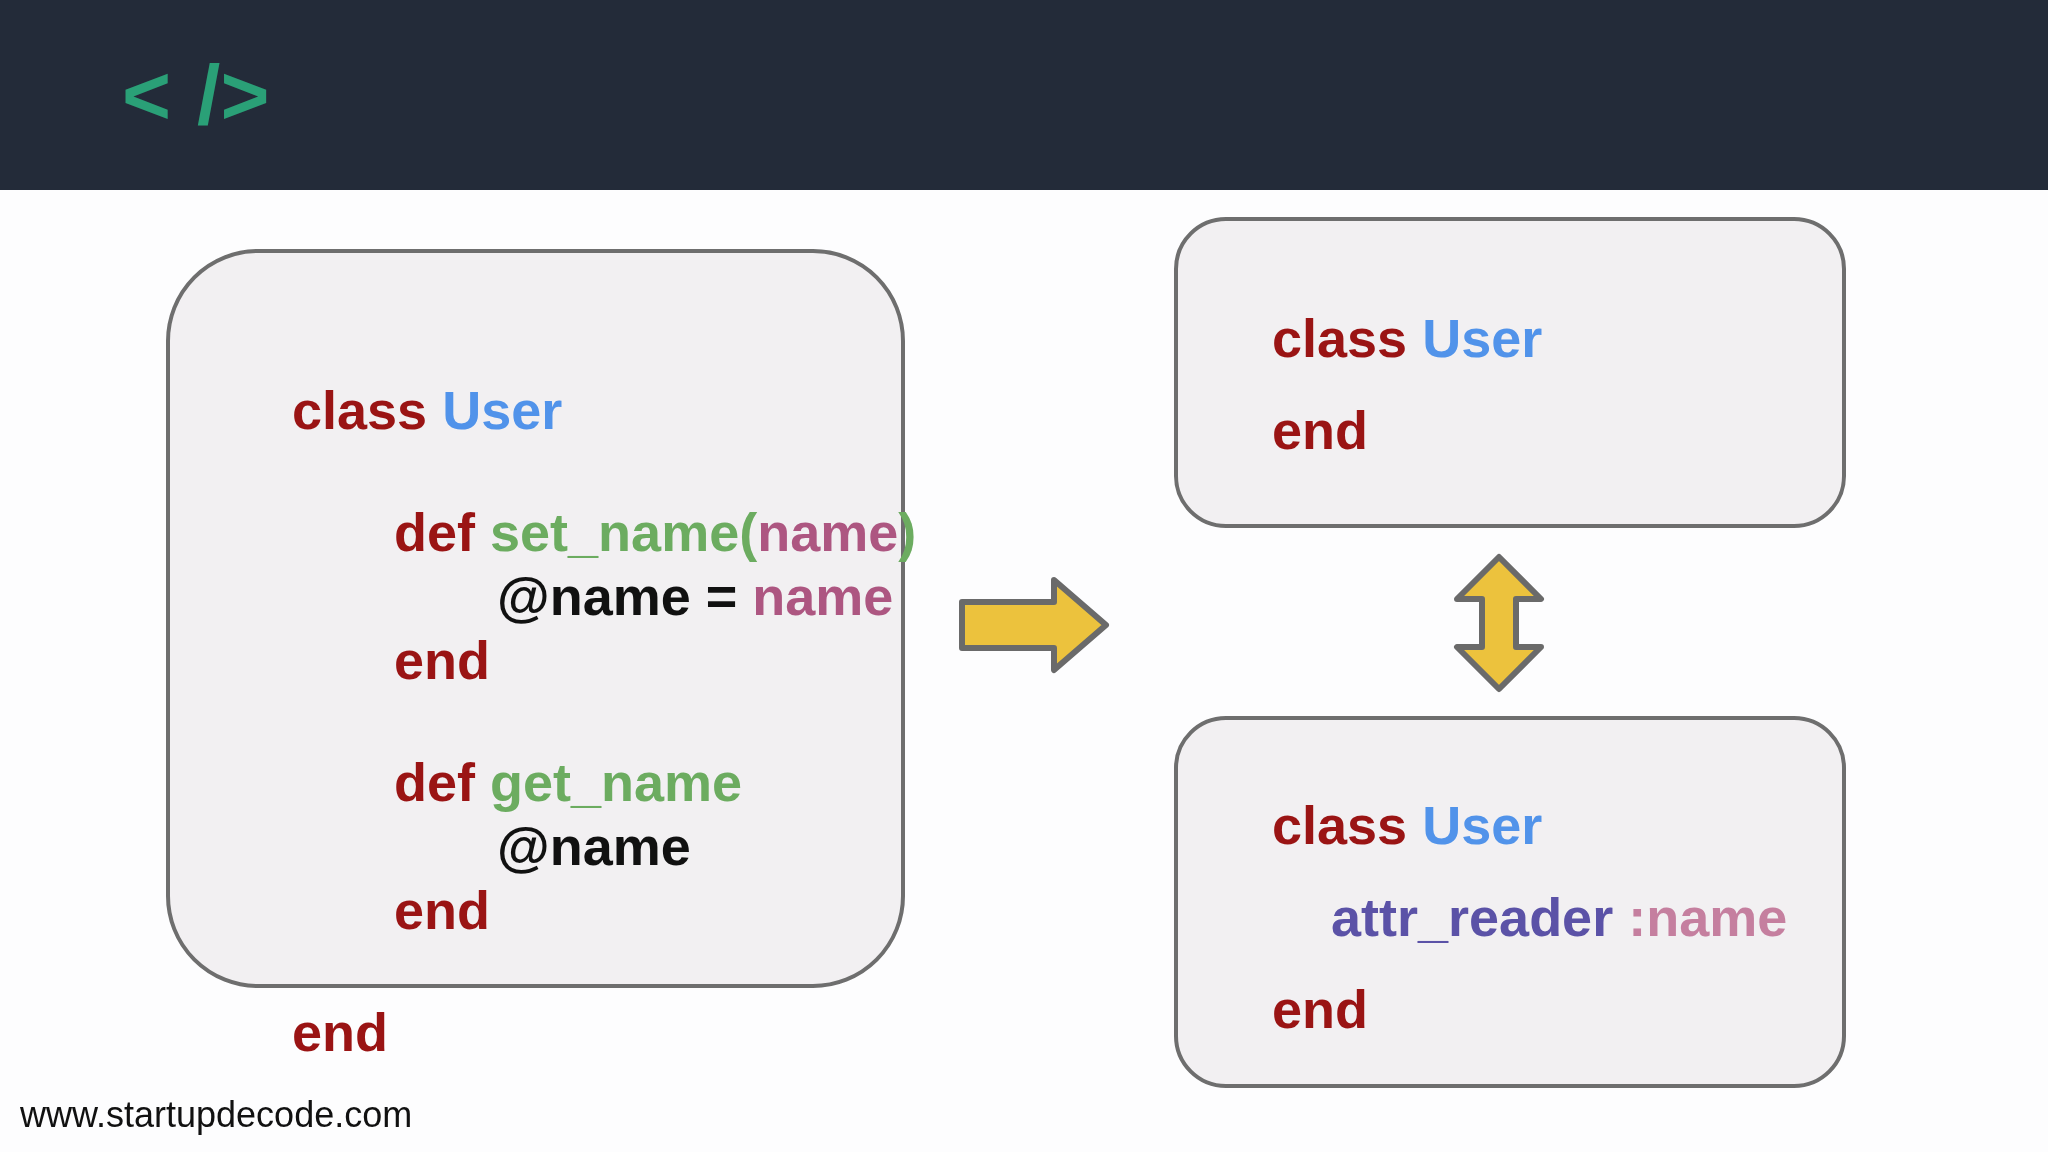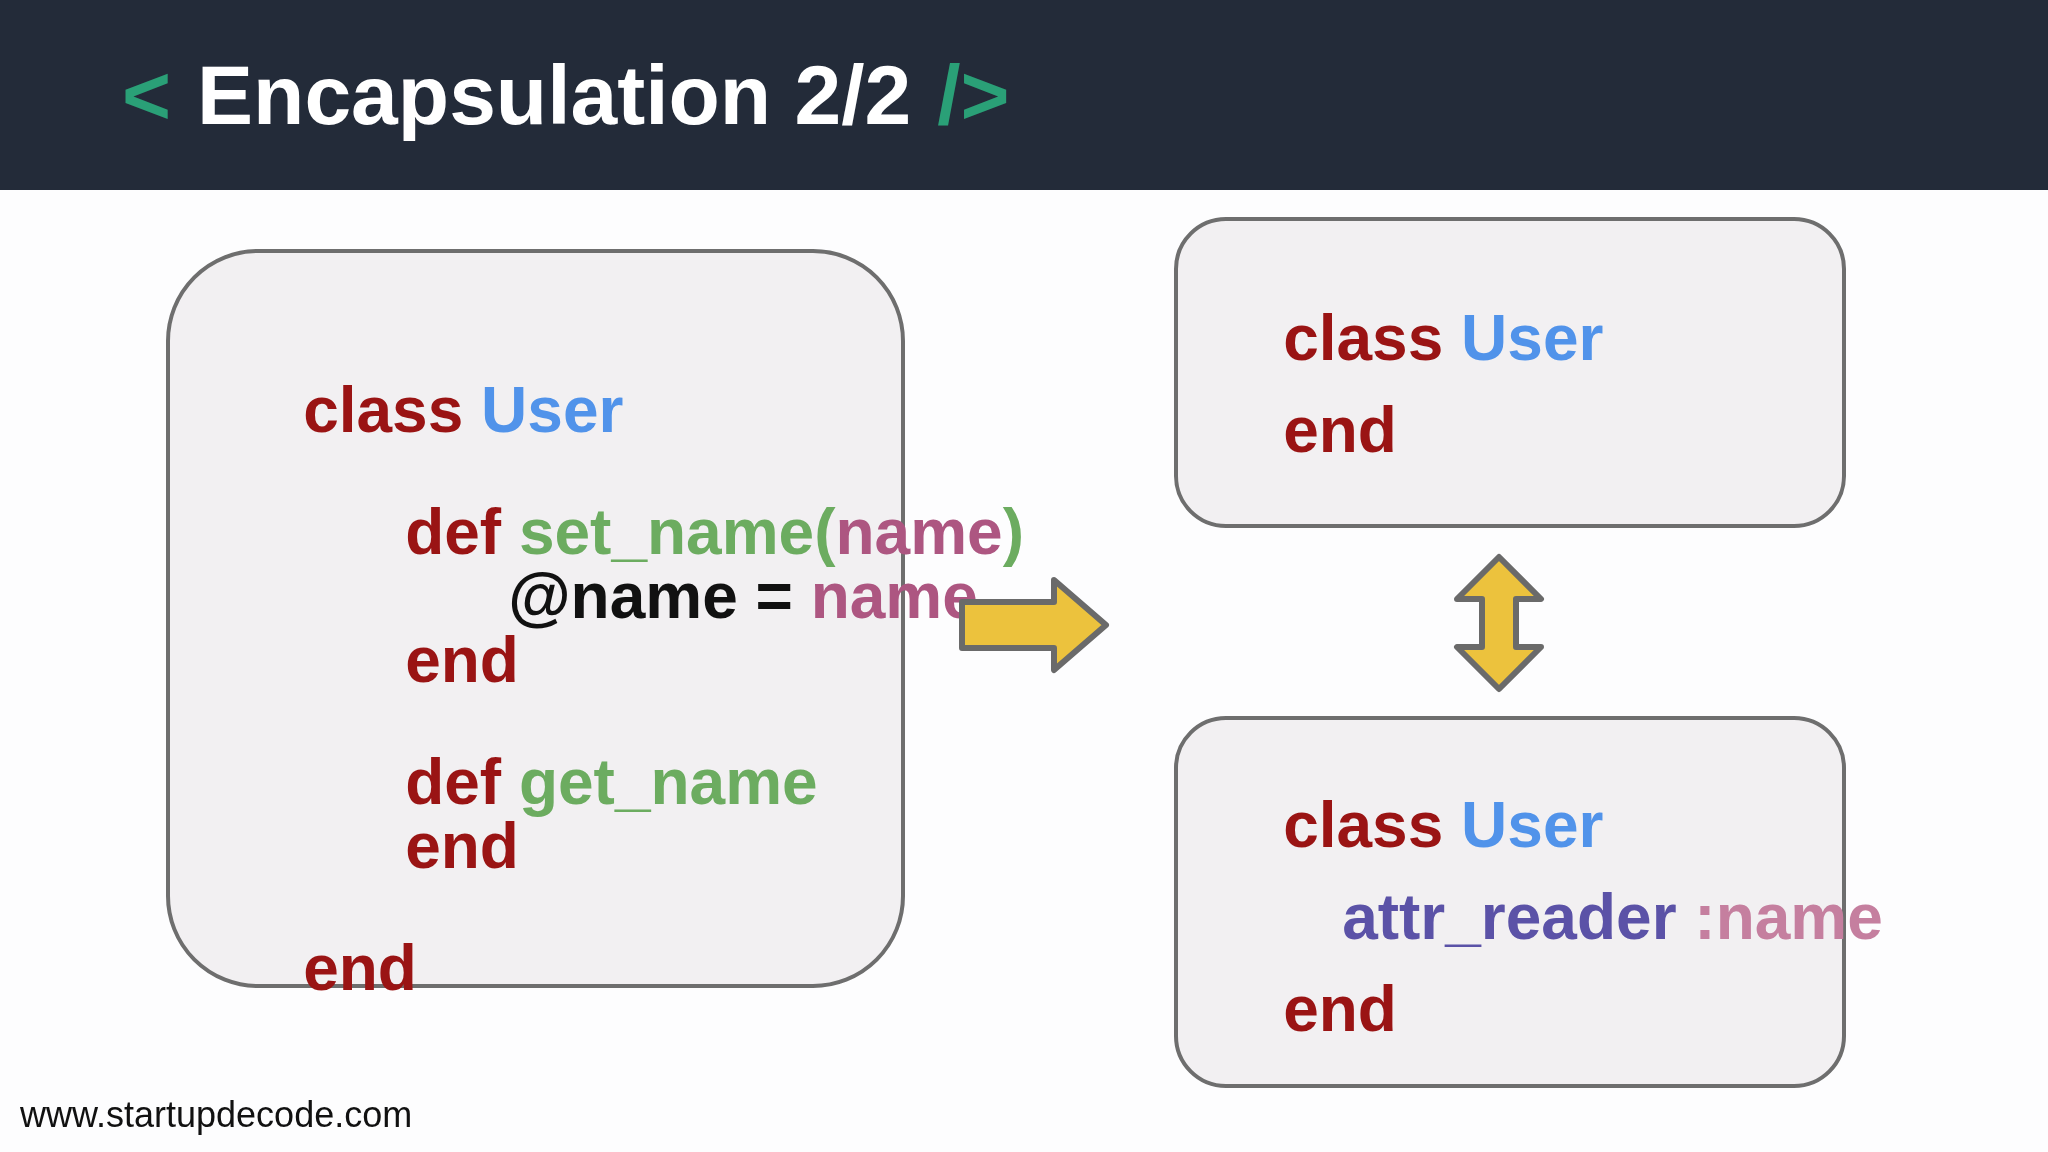--- a/index.html
+++ b/index.html
@@ -55,21 +55,21 @@
     padding-top: 30px;
   }
   .bottom-right-box {
     left: 1174px; top: 716px;
     width: 672px; height: 372px;
     border-radius: 52px;
     padding-top: 18px;
   }
 
   .code-line {
-    font-size: 64px;
+    font-size: 54px;
     font-weight: bold;
     line-height: 58px;
     white-space: pre;
   }
   .left-box  .code-line { height: 64px; }
   .left-box  .code-line.blank { height: 58px; }
   .top-right-box .code-line,
   .bottom-right-box .code-line { height: 92px; }
 
   .left-box .ind0 { padding-left: 62px; }
@@ -105,21 +105,20 @@
     font-weight: normal;
     color: var(--c-footer-text, #111111);
   }
 </style>
 </head>
 <body>
 
 <header class="top-bar">
   <h1 class="slide-title">
     <span class="bracket">&lt;</span>
-    <span class="title-text">Encapsulation 2/2</span>
     <span class="bracket">/&gt;</span>
   </h1>
 </header>
 
 <section class="code-box left-box">
   <div class="code-line ind0">
     <span class="tok" data-role="keyword">class </span><span class="tok" data-role="class_name">User</span>
   </div>
   <div class="code-line blank"></div>
   <div class="code-line ind1">
@@ -127,20 +126,23 @@
   </div>
   <div class="code-line ind2">
     <span class="tok" data-role="plain">@name = </span><span class="tok" data-role="param">name</span>
   </div>
   <div class="code-line ind1">
     <span class="tok" data-role="keyword">end</span>
   </div>
   <div class="code-line blank"></div>
   <div class="code-line ind1">
     <span class="tok" data-role="keyword">def </span><span class="tok" data-role="method">get_name</span>
+  </div>
+  <div class="code-line ind2">
+    <span class="tok" data-role="plain">@name</span>
   </div>
   <div class="code-line ind1">
     <span class="tok" data-role="keyword">end</span>
   </div>
   <div class="code-line blank"></div>
   <div class="code-line ind0">
     <span class="tok" data-role="keyword">end</span>
   </div>
 </section>
 

